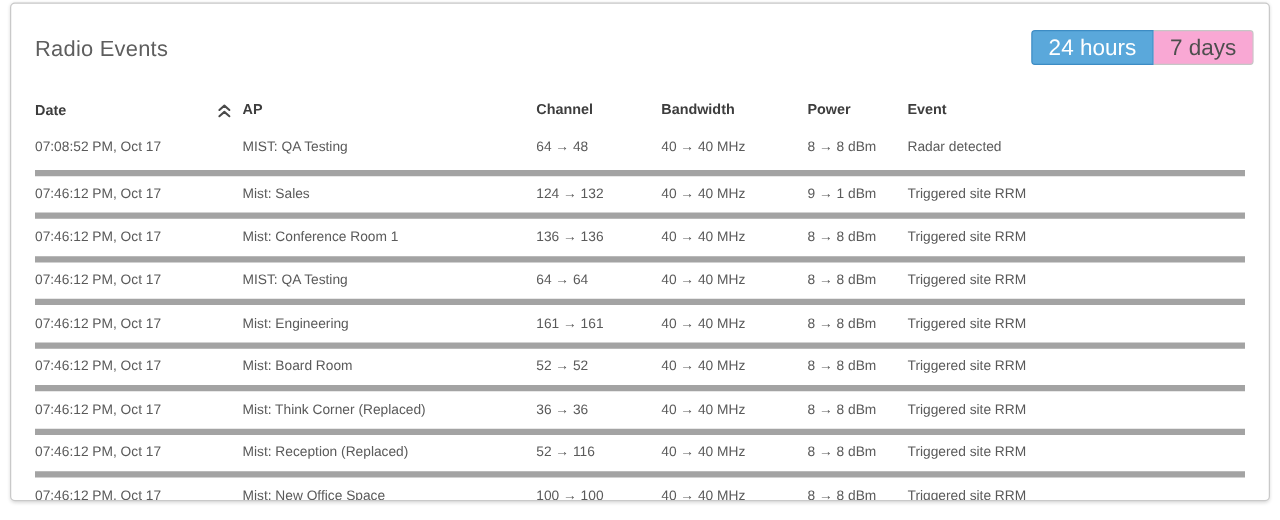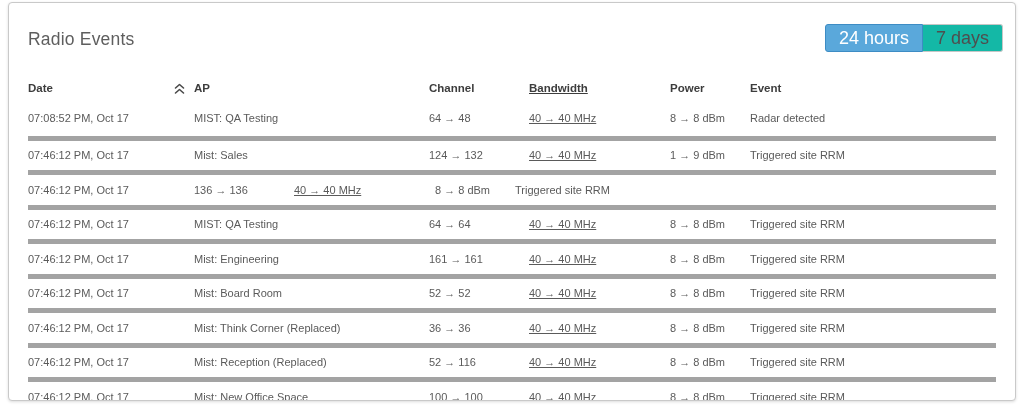--- a/index.html
+++ b/index.html
@@ -8,32 +8,32 @@
   .card { position:absolute; left:8px; top:2px; width:1008px; height:399px;
           background:#fff; border:1px solid #c9c9c9; border-radius:4px;
           box-shadow:0 1px 3px rgba(0,0,0,.14); overflow:hidden; }
   .card-top { position:relative; padding:26px 12px 0 19px; height:48px; }
   .page-title { font-size:17.5px; color:#5e5e5e; letter-spacing:.2px; }
   .btn-group { position:absolute; top:21px; right:12px; display:flex; }
   .btn { height:28px; padding:0 13px; font-size:18px; line-height:26px;
          cursor:pointer; white-space:nowrap; }
   .btn-active { background:#5aa8db; border:1px solid #3d8cc4; color:#ffffff;
                 border-radius:3px 0 0 3px; }
-  .btn-inactive { background:#14b8a6; border:1px solid #c6c6c6; border-left:none;
+  .btn-inactive { background:#f9a8d4; border:1px solid #c6c6c6; border-left:none;
                   color:#4e4e4e; border-radius:0 3px 3px 0; }
   .table { margin:24px 19px 0 19px; }
   .thead { display:flex; align-items:center; height:26px;
            font-size:11.5px; font-weight:bold; color:#3d3d3d; }
   .row { display:flex; align-items:center; height:34.5px;
          font-size:11px; color:#5a5a5a; }
   .row + .row { border-top:5px solid #a3a3a3; }
-  .col-date { width:166px; display:flex; align-items:center; }
+  .col-date { width:166px; display:flex; align-items:flex-end; }
   .col-ap { width:235px; }
   .col-channel { width:100px; }
-  .col-bandwidth { width:141px;text-decoration:underline; }
+  .col-bandwidth { width:117px; }
   .col-power { width:80px; }
   .col-event { flex:1; }
   .cell { overflow:hidden; white-space:nowrap; }
   .hdr-date-label { flex:1; }
   .sort-icon { width:13px; height:13px; margin-right:8px; display:inline-block; }
   .sort-icon svg { display:block; }
 </style>
 </head>
 <body>
 
@@ -75,26 +75,27 @@
         <div class="col-bandwidth cell">40 → 40 MHz</div>
         <div class="col-power cell">8 → 8 dBm</div>
         <div class="col-event cell">Radar detected</div>
       </div>
 
       <div class="row">
         <div class="col-date cell">07:46:12 PM, Oct 17</div>
         <div class="col-ap cell">Mist: Sales</div>
         <div class="col-channel cell">124 → 132</div>
         <div class="col-bandwidth cell">40 → 40 MHz</div>
-        <div class="col-power cell">1 → 9 dBm</div>
+        <div class="col-power cell">9 → 1 dBm</div>
         <div class="col-event cell">Triggered site RRM</div>
       </div>
 
       <div class="row">
         <div class="col-date cell">07:46:12 PM, Oct 17</div>
+        <div class="col-ap cell">Mist: Conference Room 1</div>
         <div class="col-channel cell">136 → 136</div>
         <div class="col-bandwidth cell">40 → 40 MHz</div>
         <div class="col-power cell">8 → 8 dBm</div>
         <div class="col-event cell">Triggered site RRM</div>
       </div>
 
       <div class="row">
         <div class="col-date cell">07:46:12 PM, Oct 17</div>
         <div class="col-ap cell">MIST: QA Testing</div>
         <div class="col-channel cell">64 → 64</div>

